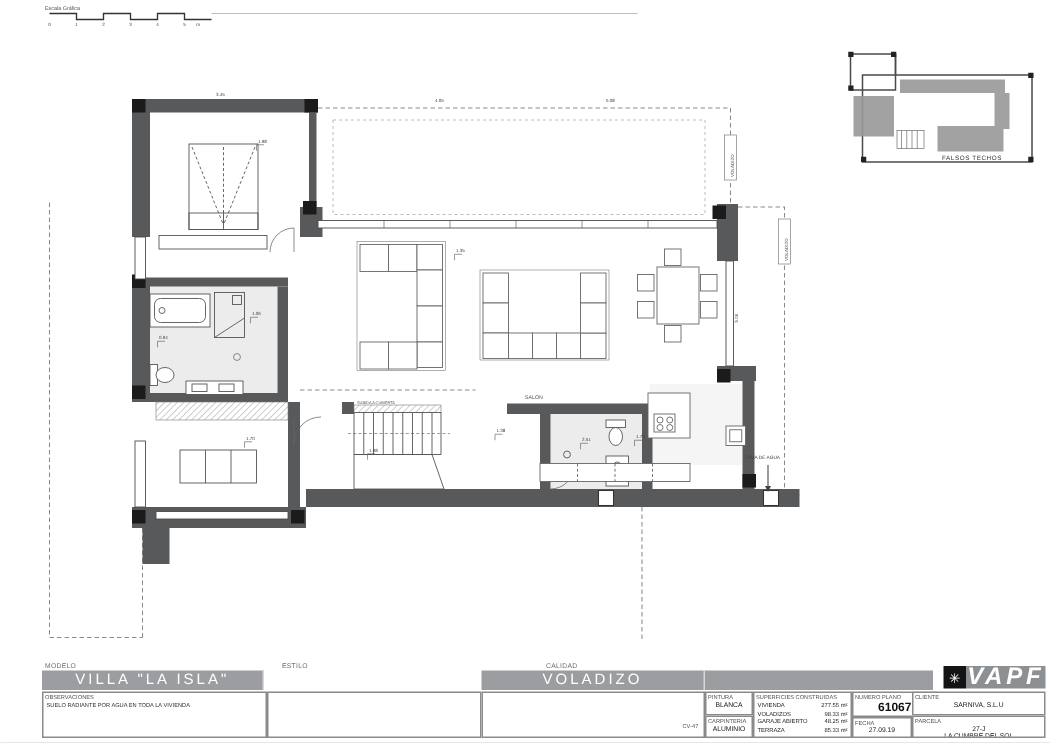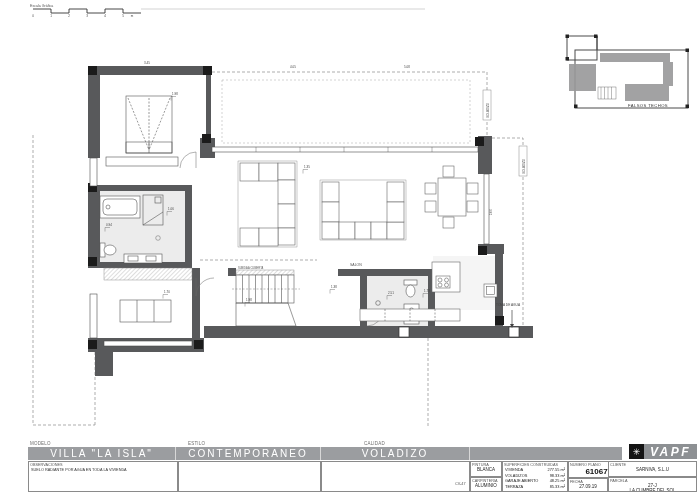--- a/index.html
+++ b/index.html
@@ -16,21 +16,21 @@
     font-size:10px;letter-spacing:2px;border-right:1px solid #d8d8d8;height:13px;
   }
   .cell{border:1px solid #8a8a8a;background:#fff;overflow:hidden;}
   .cell .hd{font-size:3.8px;color:#555;padding:1px 0 0 1px;line-height:4px;}
   .cv{font-size:4.5px;color:#222;text-align:center;line-height:5px;}
   .srow{display:flex;justify-content:space-between;padding:0 2px;font-size:3.9px;color:#222;line-height:5.6px;}
   .plano-num{font-size:8px;font-weight:bold;color:#111;text-align:center;line-height:9px;}
   .logo{display:flex;align-items:stretch;}
   .logo-sun{width:15px;height:15px;background:#141414;color:#fff;font-size:9px;display:flex;align-items:center;justify-content:center;}
   .logo-text{width:53px;height:15px;background:#8d9093;color:#fff;font-weight:bold;font-style:italic;
-    font-size:12px;letter-spacing:2.5px;display:flex;align-items:center;justify-content:center;}
+    font-size:16px;letter-spacing:2.5px;display:flex;align-items:center;justify-content:center;}
   .note{font-size:3.8px;color:#333;padding:1px 2px;line-height:4.5px;}
 </style>
 </head>
 <body>
 
 <div class="sheet">
 
 <svg width="700" height="495" viewBox="0 0 700 495">
   <defs>
     <pattern id="hatch" width="3" height="3" patternUnits="userSpaceOnUse" patternTransform="rotate(45)">
@@ -320,21 +320,20 @@
     </g>
     <text x="648" y="106.5" font-size="4.2" fill="#333" text-anchor="middle" letter-spacing="0.4">FALSOS TECHOS</text>
   </g>
 </svg>
 
 <div class="abs lbl" style="left:30px;top:441px;">MODELO</div>
 <div class="abs lbl" style="left:188px;top:441px;">ESTILO</div>
 <div class="abs lbl" style="left:364px;top:441px;">CALIDAD</div>
 
 <div class="abs titlebar-cell" style="left:28px;top:447px;width:148px;">VILLA "LA ISLA"</div>
-<div class="abs titlebar-cell" style="left:176px;top:447px;width:145px;">CONTEMPORANEO</div>
 <div class="abs titlebar-cell" style="left:321px;top:447px;width:149px;">VOLADIZO</div>
 <div class="abs titlebar-cell" style="left:470px;top:447px;width:152px;border-right:none;"></div>
 
 <div class="abs logo" style="left:629px;top:444px;">
   <div class="logo-sun">✳</div>
   <div class="logo-text">VAPF</div>
 </div>
 
 <div class="abs cell" style="left:28px;top:461px;width:150px;height:31px;">
   <div class="hd">OBSERVACIONES</div>

